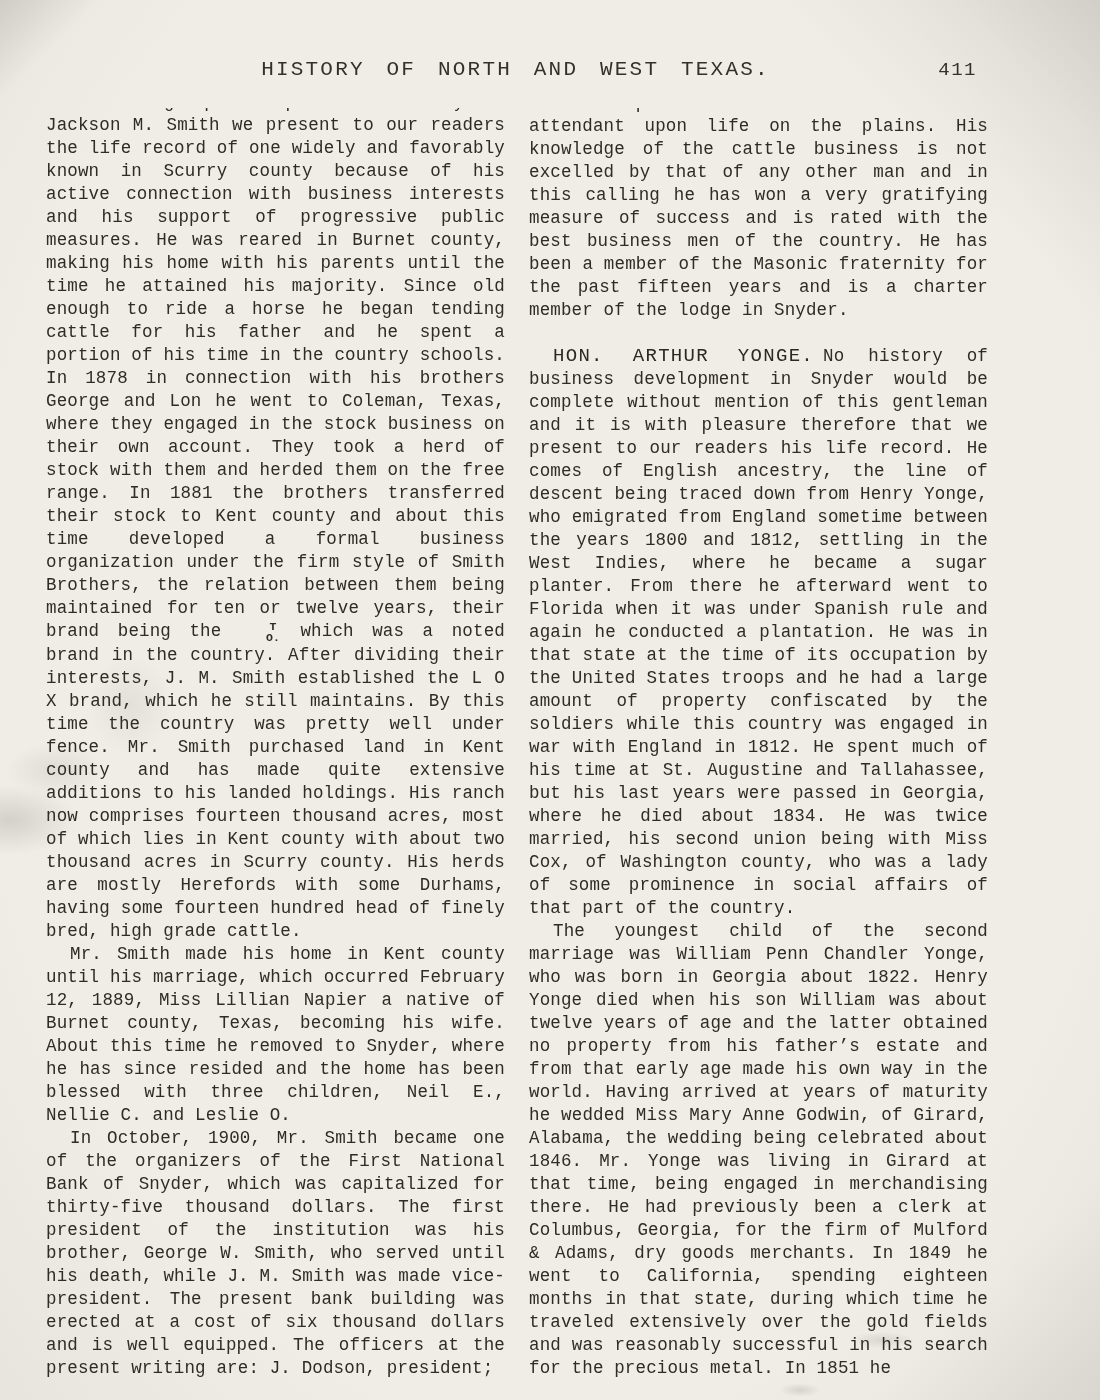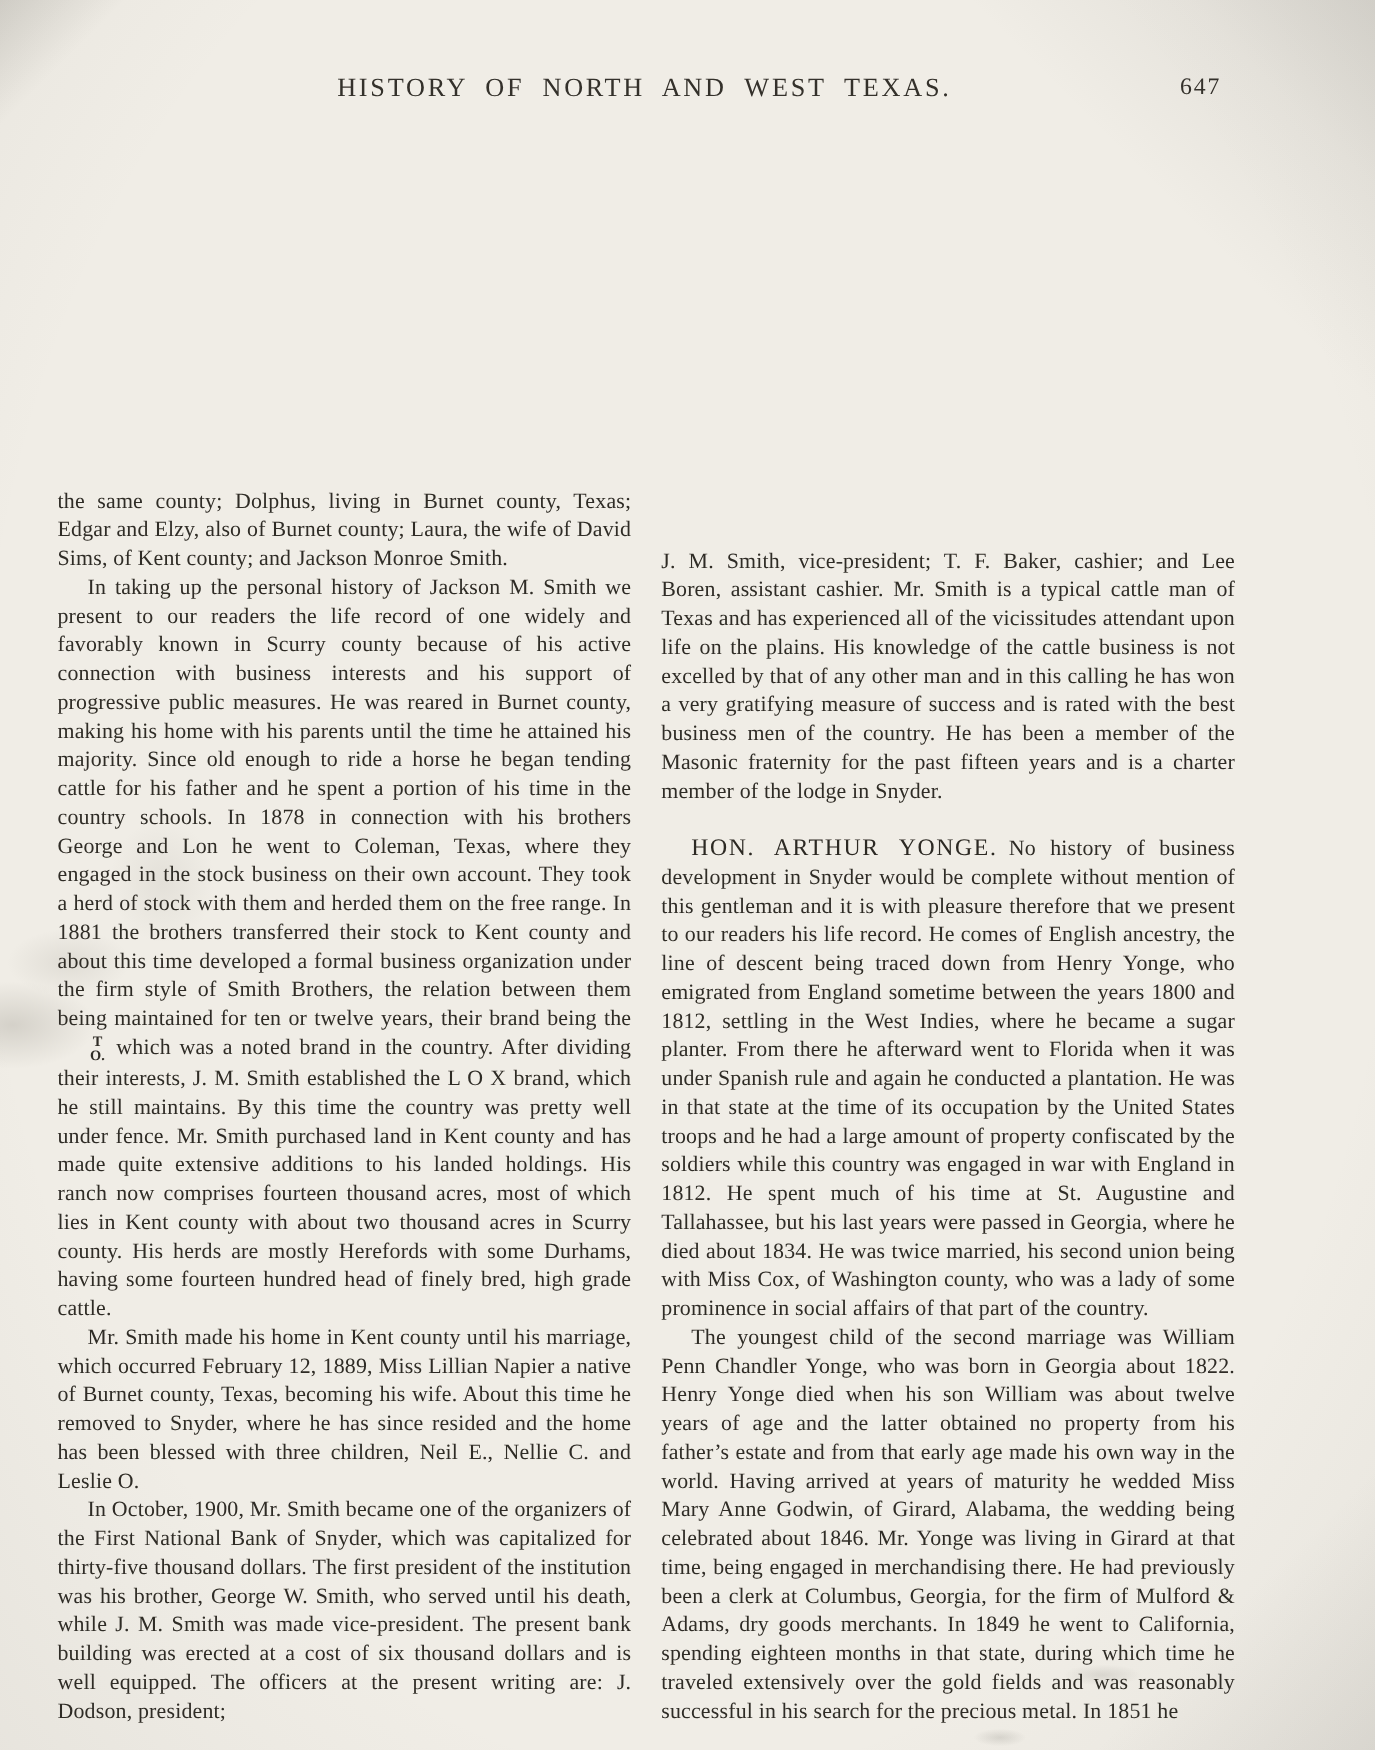--- a/index.html
+++ b/index.html
@@ -17,21 +17,21 @@
     background-image:
       radial-gradient(ellipse 95px 50px at 10px 820px, rgba(148,144,134,0.30), rgba(148,144,134,0) 70%),
       radial-gradient(ellipse 70px 38px at 55px 770px, rgba(148,144,134,0.18), rgba(148,144,134,0) 70%),
       radial-gradient(ellipse 60px 70px at 130px 705px, rgba(148,144,134,0.14), rgba(148,144,134,0) 70%),
       radial-gradient(ellipse 45px 12px at 882px 1340px, rgba(140,138,130,0.22), rgba(140,138,130,0) 70%),
       radial-gradient(ellipse 30px 10px at 800px 1390px, rgba(140,138,130,0.25), rgba(140,138,130,0) 70%),
       linear-gradient(225deg, rgba(138,136,130,0.26) 0%, rgba(138,136,130,0.10) 6%, rgba(138,136,130,0) 13%),
       linear-gradient(135deg, rgba(110,108,100,0.22) 0%, rgba(110,108,100,0) 4%),
       linear-gradient(315deg, rgba(138,136,130,0.16) 0%, rgba(138,136,130,0) 9%),
       radial-gradient(ellipse at 50% 45%, rgba(0,0,0,0) 72%, rgba(120,118,110,0.07) 100%);
-    font-family: Liberation Serif, serif;
+    font-family: Liberation Mono, monospace;
     color: #2f2c26;
   }
   .header {
     position: relative;
     margin: 58px 0 0 46px;
     width: 939px;
     height: 30px;
   }
   .running-title {
     text-align: center;
@@ -91,21 +91,21 @@
   }
   .brand span { display: block; }
 </style>
 </head>
 <body>
 
 <div class="page">
 
   <div class="header">
     <div class="running-title">HISTORY OF NORTH AND WEST TEXAS.</div>
-    <div class="page-number">647</div>
+    <div class="page-number">411</div>
   </div>
 
   <div class="columns">
 
     <div class="column">
       <p class="para no-indent">the same county; Dolphus, living in Burnet county, Texas; Edgar and Elzy, also of Burnet county; Laura, the wife of David Sims, of Kent county; and Jackson Monroe Smith.</p>
 
       <p class="para"><span>In taking up the personal history of Jackson M. Smith we present to our readers the life record of one widely and favorably known in Scurry county because of his active connection with business interests and his support of progressive public measures. He was reared in Burnet county, making his home with his parents until the time he attained his majority. Since old enough to ride a horse he began tending cattle for his father and he spent a portion of his time in the country schools. In 1878 in connection with his brothers George and Lon he went to Coleman, Texas, where they engaged in the stock business on their own account. They took a herd of stock with them and herded them on the free range. In 1881 the brothers transferred their stock to Kent county and about this time developed a formal business organization under the firm style of Smith Brothers, the relation between them being maintained for ten or twelve years, their brand being the</span> <span class="brand"><span>T</span><span>O.</span></span> <span>which was a noted brand in the country. After dividing their interests, J. M. Smith established the L O X brand, which he still maintains. By this time the country was pretty well under fence. Mr. Smith purchased land in Kent county and has made quite extensive additions to his landed holdings. His ranch now comprises fourteen thousand acres, most of which lies in Kent county with about two thousand acres in Scurry county. His herds are mostly Herefords with some Durhams, having some fourteen hundred head of finely bred, high grade cattle.</span></p>
 
       <p class="para">Mr. Smith made his home in Kent county until his marriage, which occurred February 12, 1889, Miss Lillian Napier a native of Burnet county, Texas, becoming his wife. About this time he removed to Snyder, where he has since resided and the home has been blessed with three children, Neil E., Nellie C. and Leslie O.</p>

